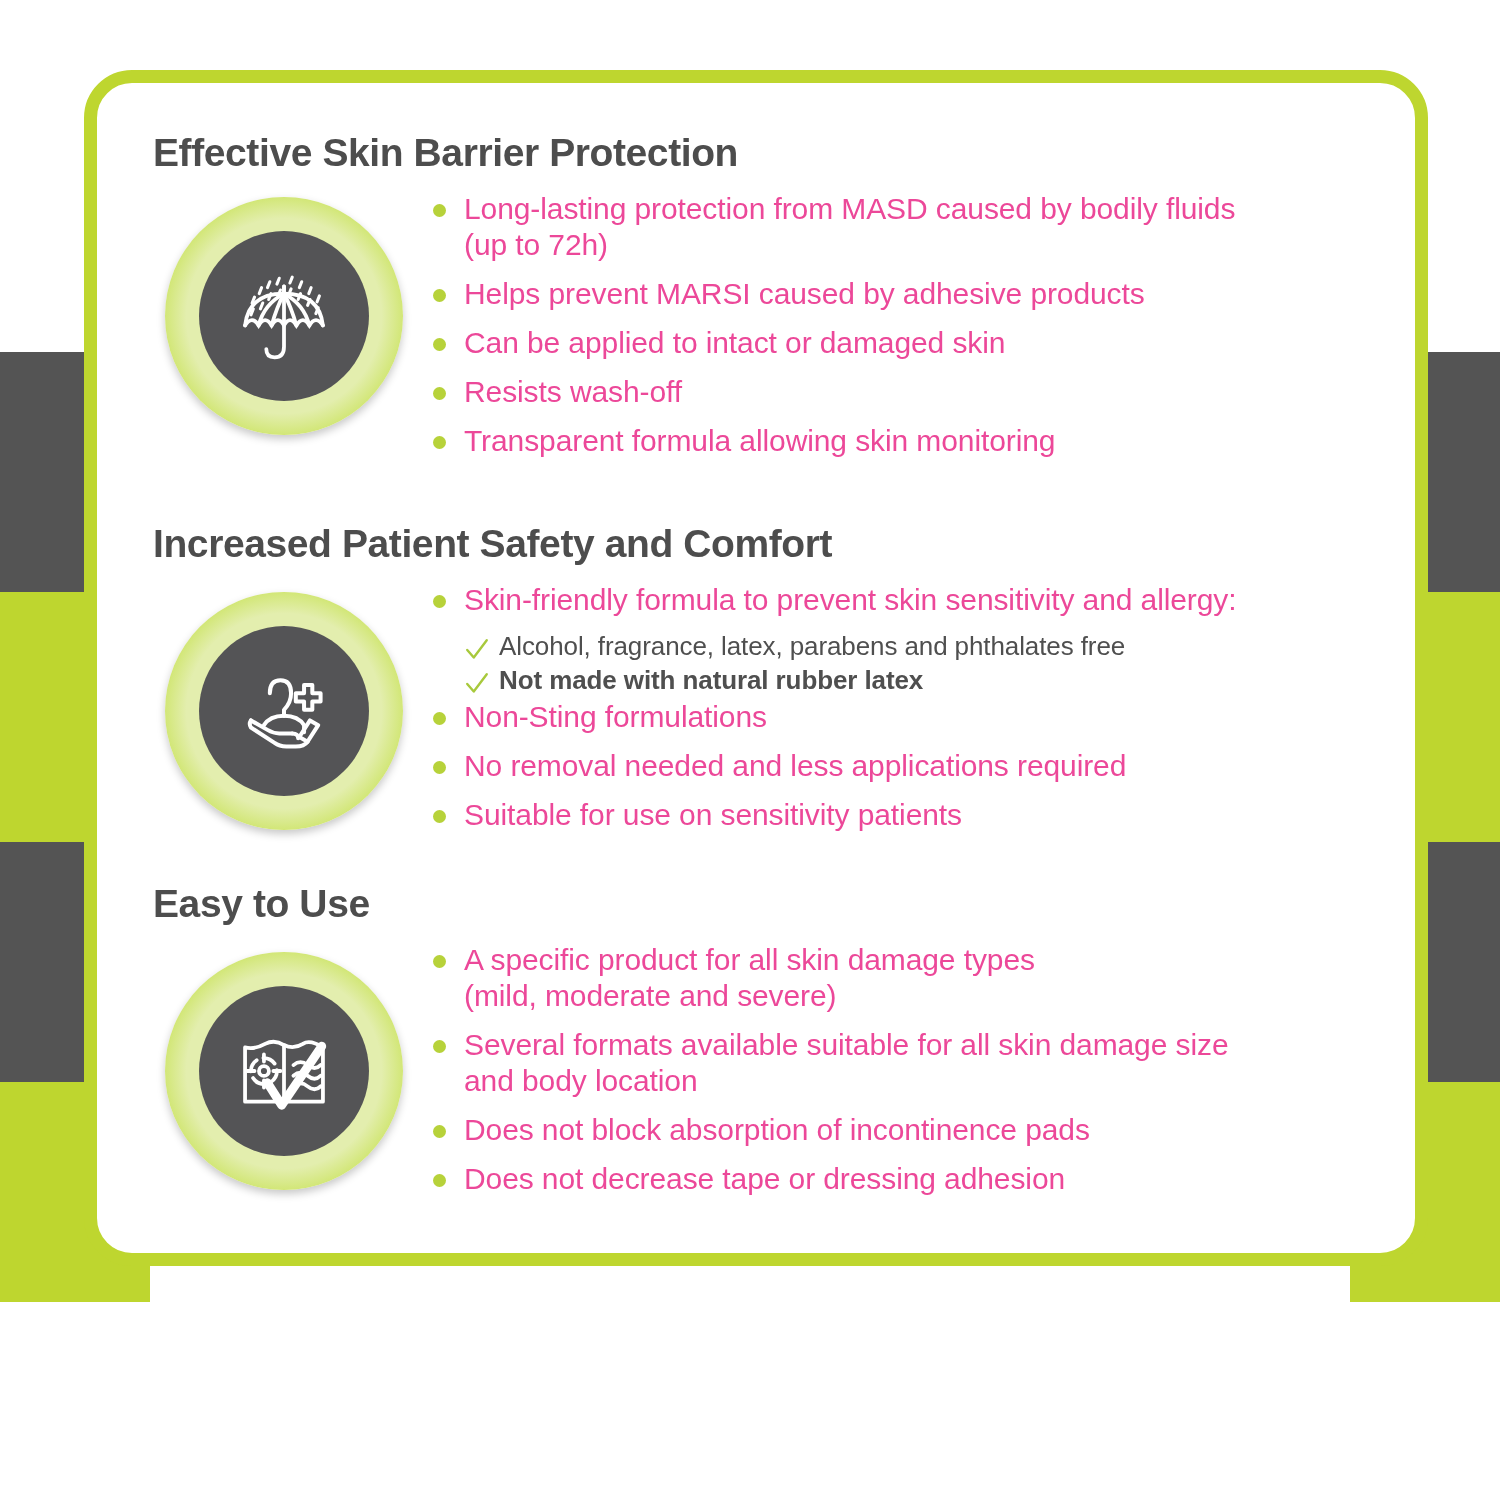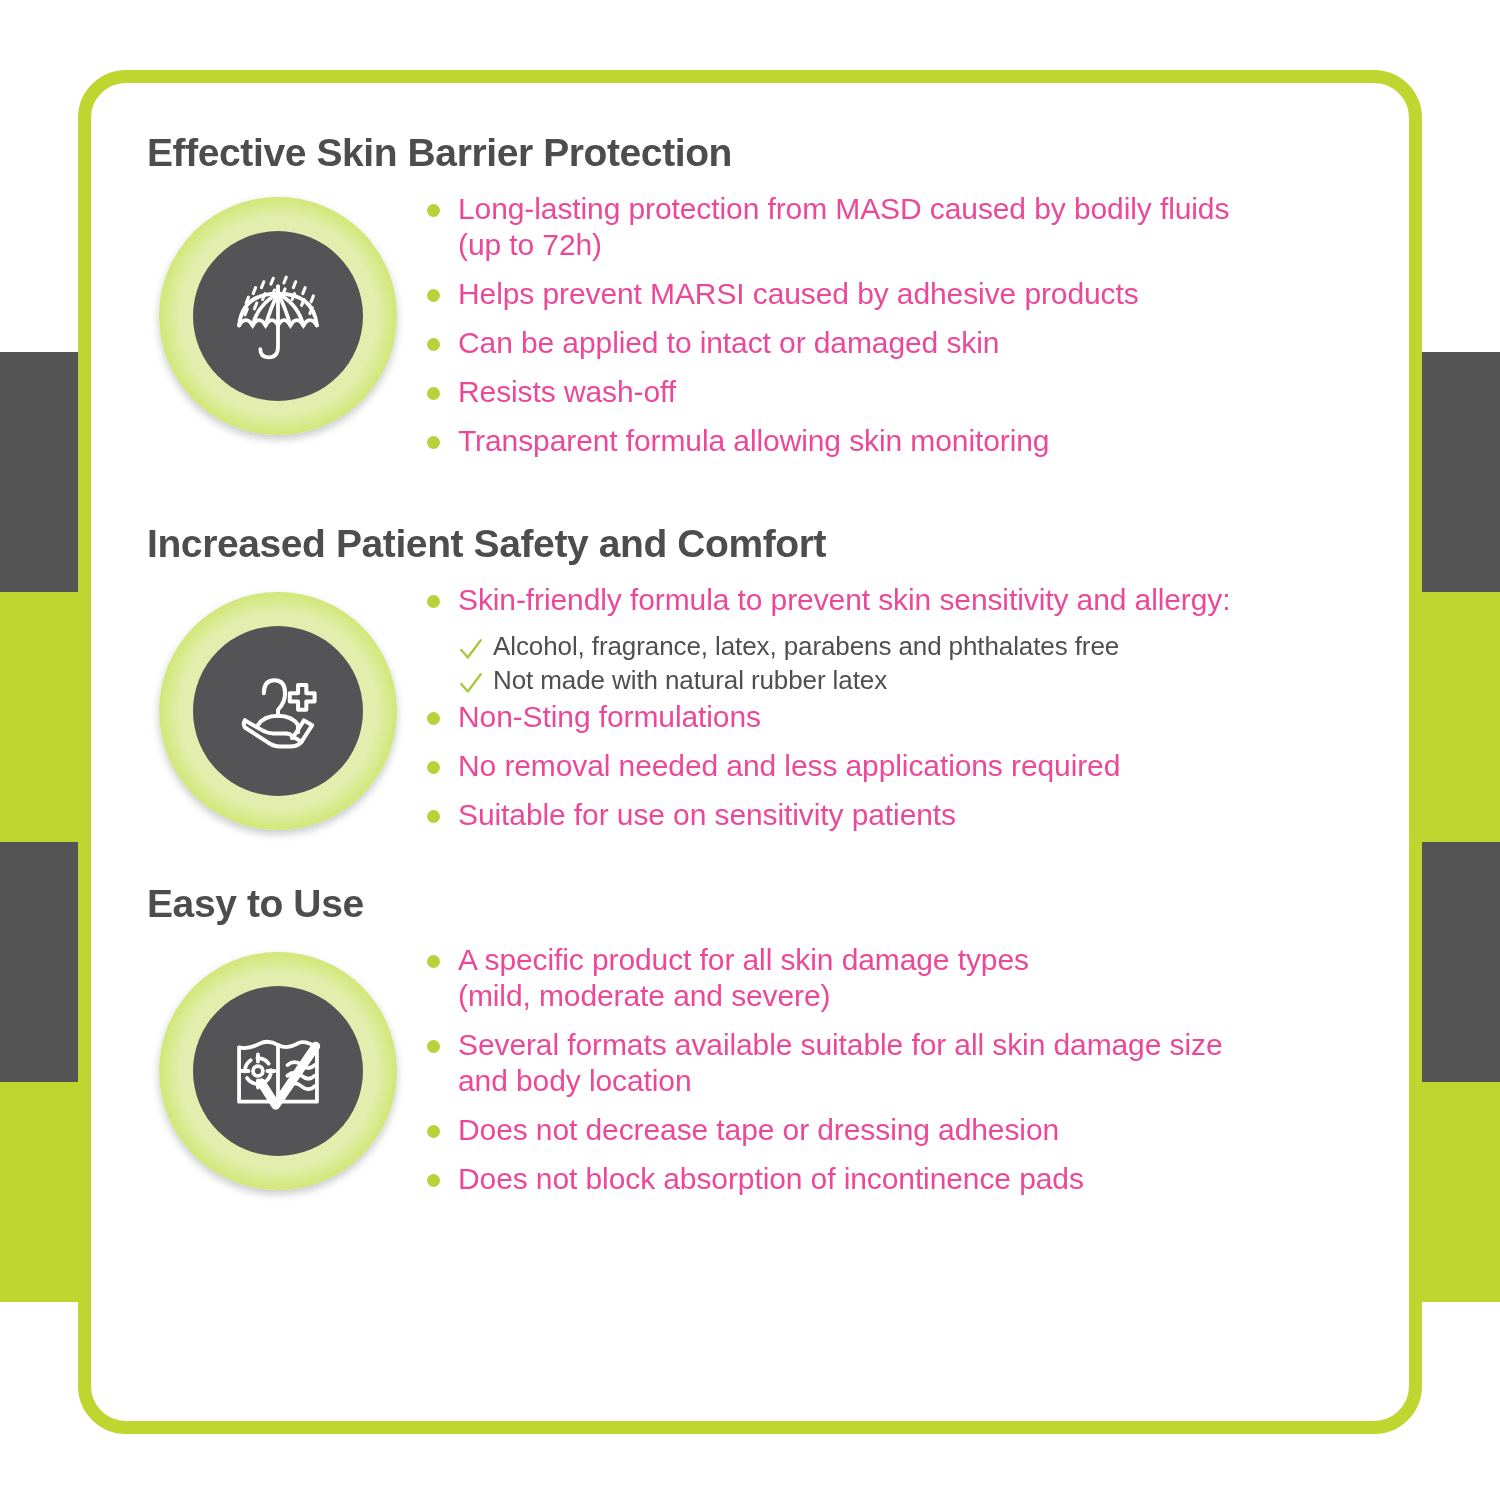--- a/index.html
+++ b/index.html
@@ -32,24 +32,24 @@
     background: #545454;
   }
   .side-rail.left  .rail-block { left: 0; }
   .side-rail.right .rail-block { right: 0; }
   .rail-block.b1 { top: 0px; }
   .rail-block.b2 { top: 490px; }
 
   
   .frame {
     position: absolute;
-    left: 78px;
+    left: 84px;
     top: 70px;
     width: 1344px;
-    height: 1364px;
+    height: 1196px;
     border: 13px solid #bed62f;
     border-radius: 48px;
     background: #ffffff;
     z-index: 2;
   }
 
   .content {
     position: absolute;
     inset: 0;
     padding: 48px 40px 20px 56px;
@@ -275,21 +275,21 @@
             <span class="dot"></span>
             <span class="txt">Skin-friendly formula to prevent skin sensitivity and allergy:</span>
           </div>
 
           <div class="subitem">
             <svg class="check" viewBox="0 0 24 24">
               <path d="M3 12 L9 19 L21 3" fill="none" stroke="#a8c93c" stroke-width="2.2" stroke-linecap="round" stroke-linejoin="round"></path>
             </svg>
             <span class="txt">Alcohol, fragrance, latex, parabens and phthalates free</span>
           </div>
-          <div class="subitem" style="">
+          <div class="subitem" style="font-weight:bold;">
             <svg class="check" viewBox="0 0 24 24">
               <path d="M3 12 L9 19 L21 3" fill="none" stroke="#a8c93c" stroke-width="2.2" stroke-linecap="round" stroke-linejoin="round"></path>
             </svg>
             <span class="txt">Not made with natural rubber latex</span>
           </div>
 
           <div class="bullet">
             <span class="dot"></span>
             <span class="txt">Non-Sting formulations</span>
           </div>
@@ -338,24 +338,24 @@
             <span class="txt">A specific product for all skin damage types
 (mild, moderate and severe)</span>
           </div>
           <div class="bullet">
             <span class="dot"></span>
             <span class="txt">Several formats available suitable for all skin damage size
 and body location</span>
           </div>
           <div class="bullet">
             <span class="dot"></span>
+            <span class="txt">Does not block absorption of incontinence pads</span>
+          </div>
+          <div class="bullet">
+            <span class="dot"></span>
             <span class="txt">Does not decrease tape or dressing adhesion</span>
-          </div>
-          <div class="bullet">
-            <span class="dot"></span>
-            <span class="txt">Does not block absorption of incontinence pads</span>
           </div>
         </div>
       </div>
     </div>
 
   </div>
 </div>
 
 </body></html>

